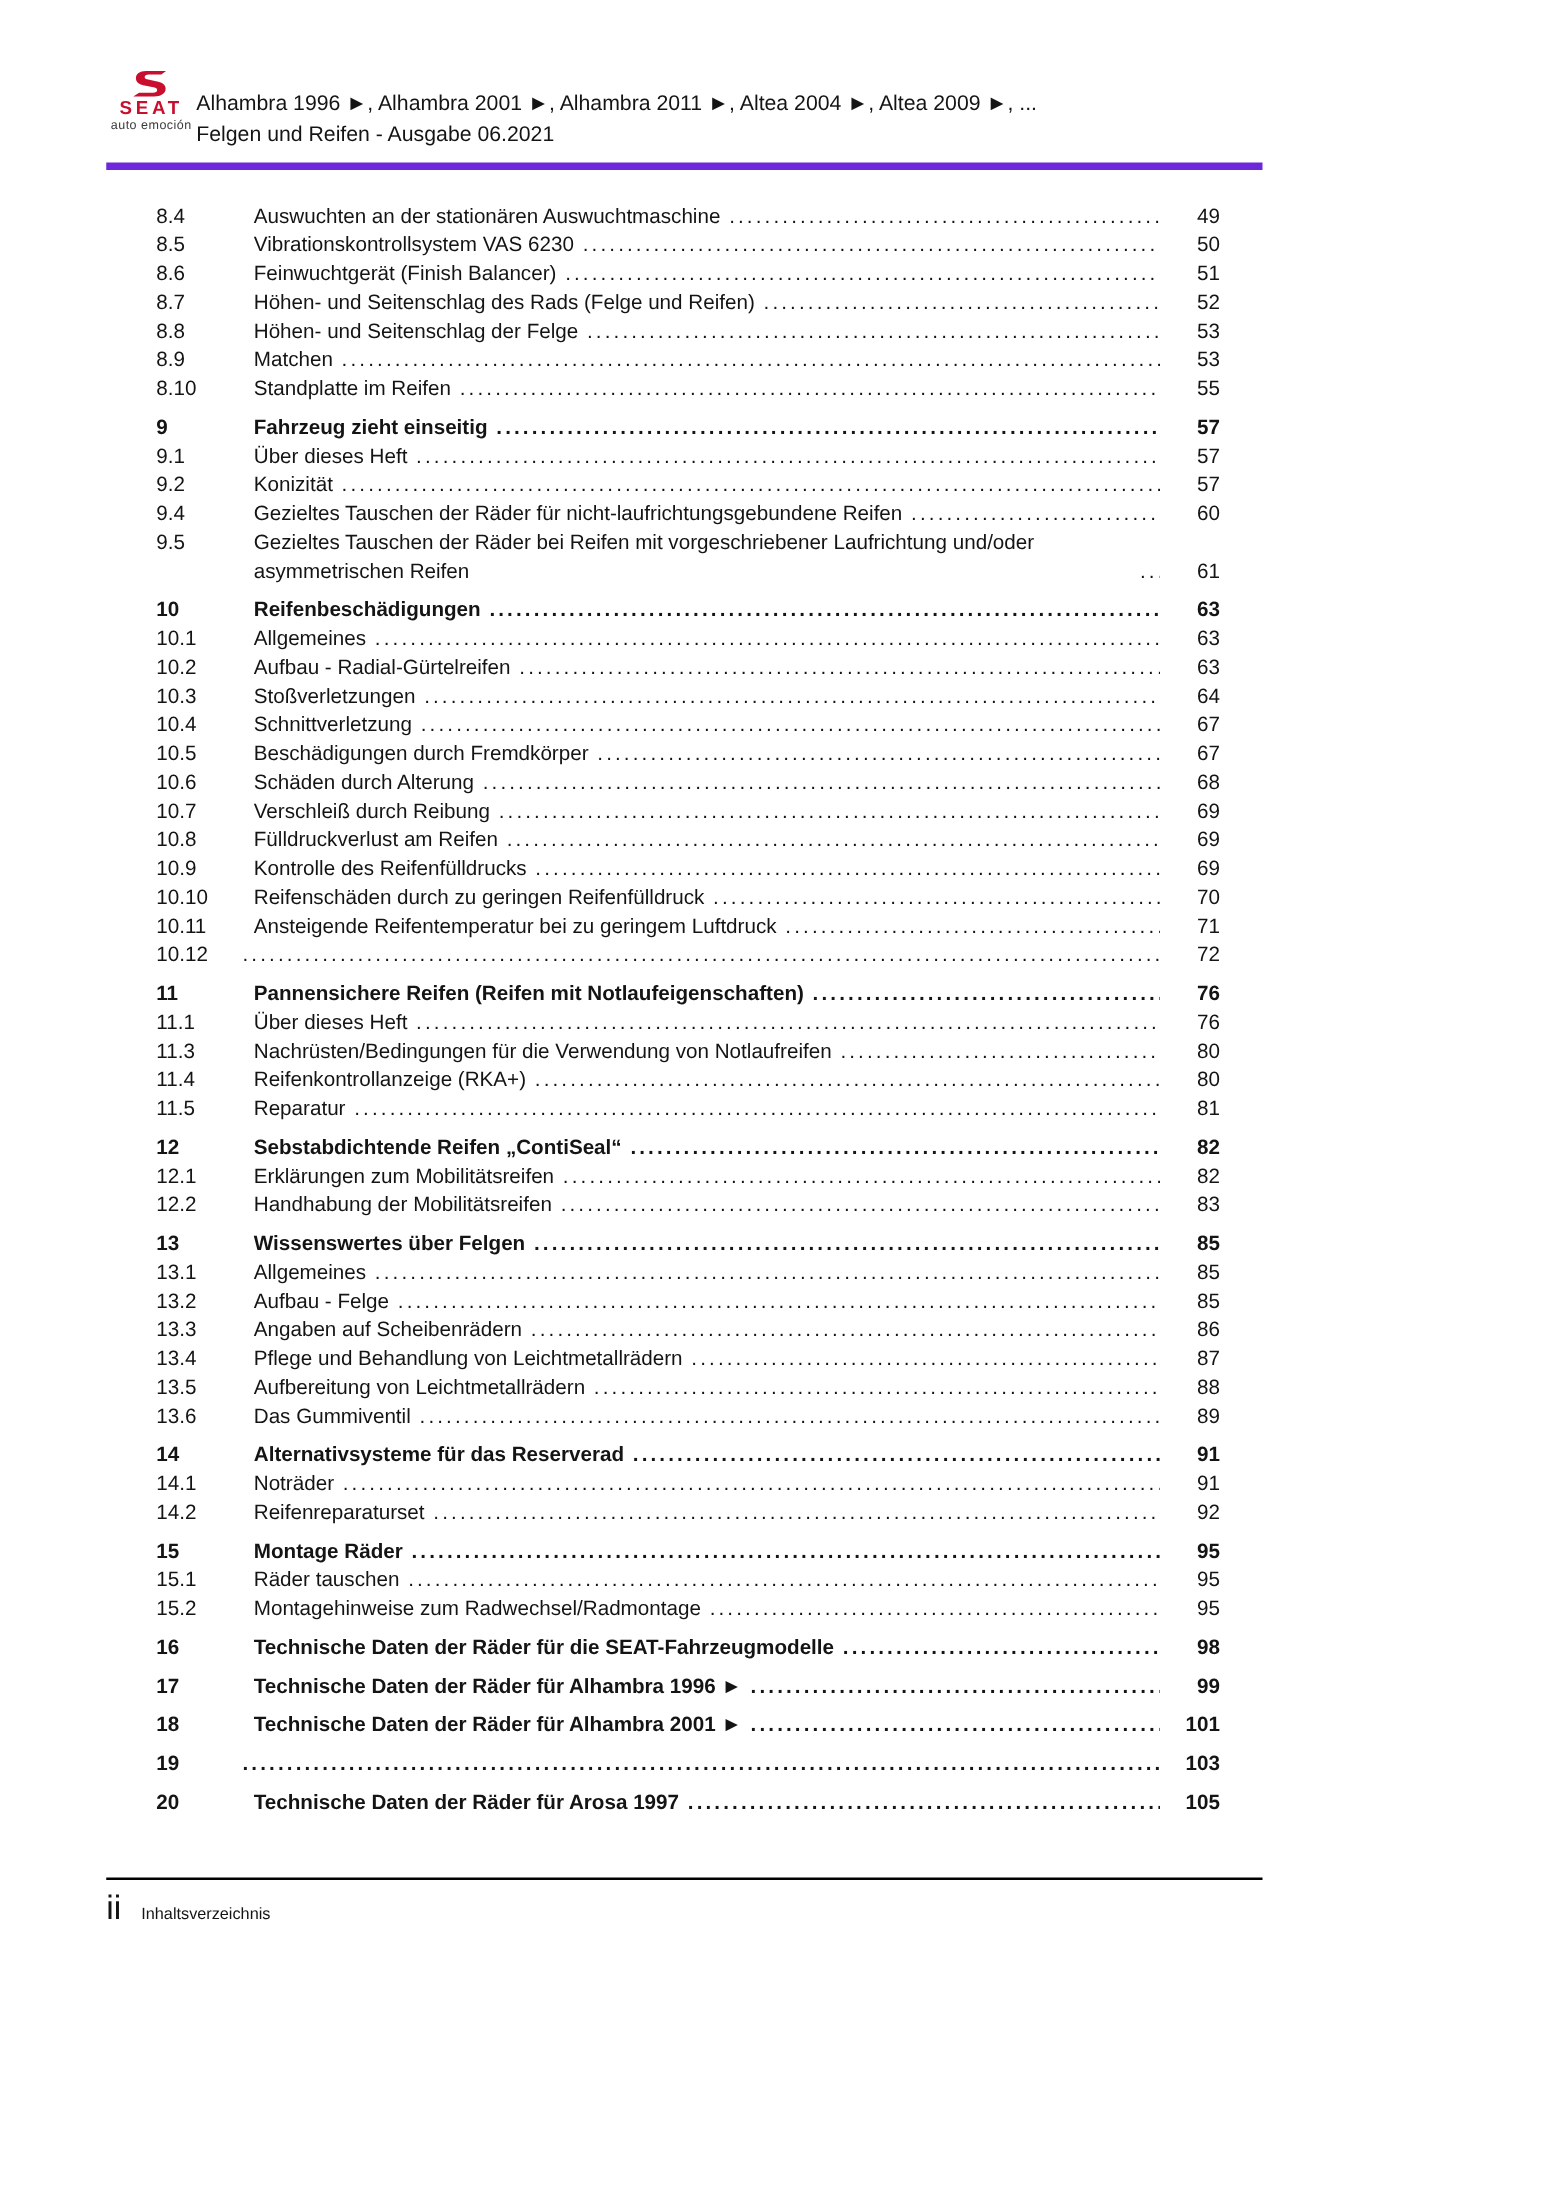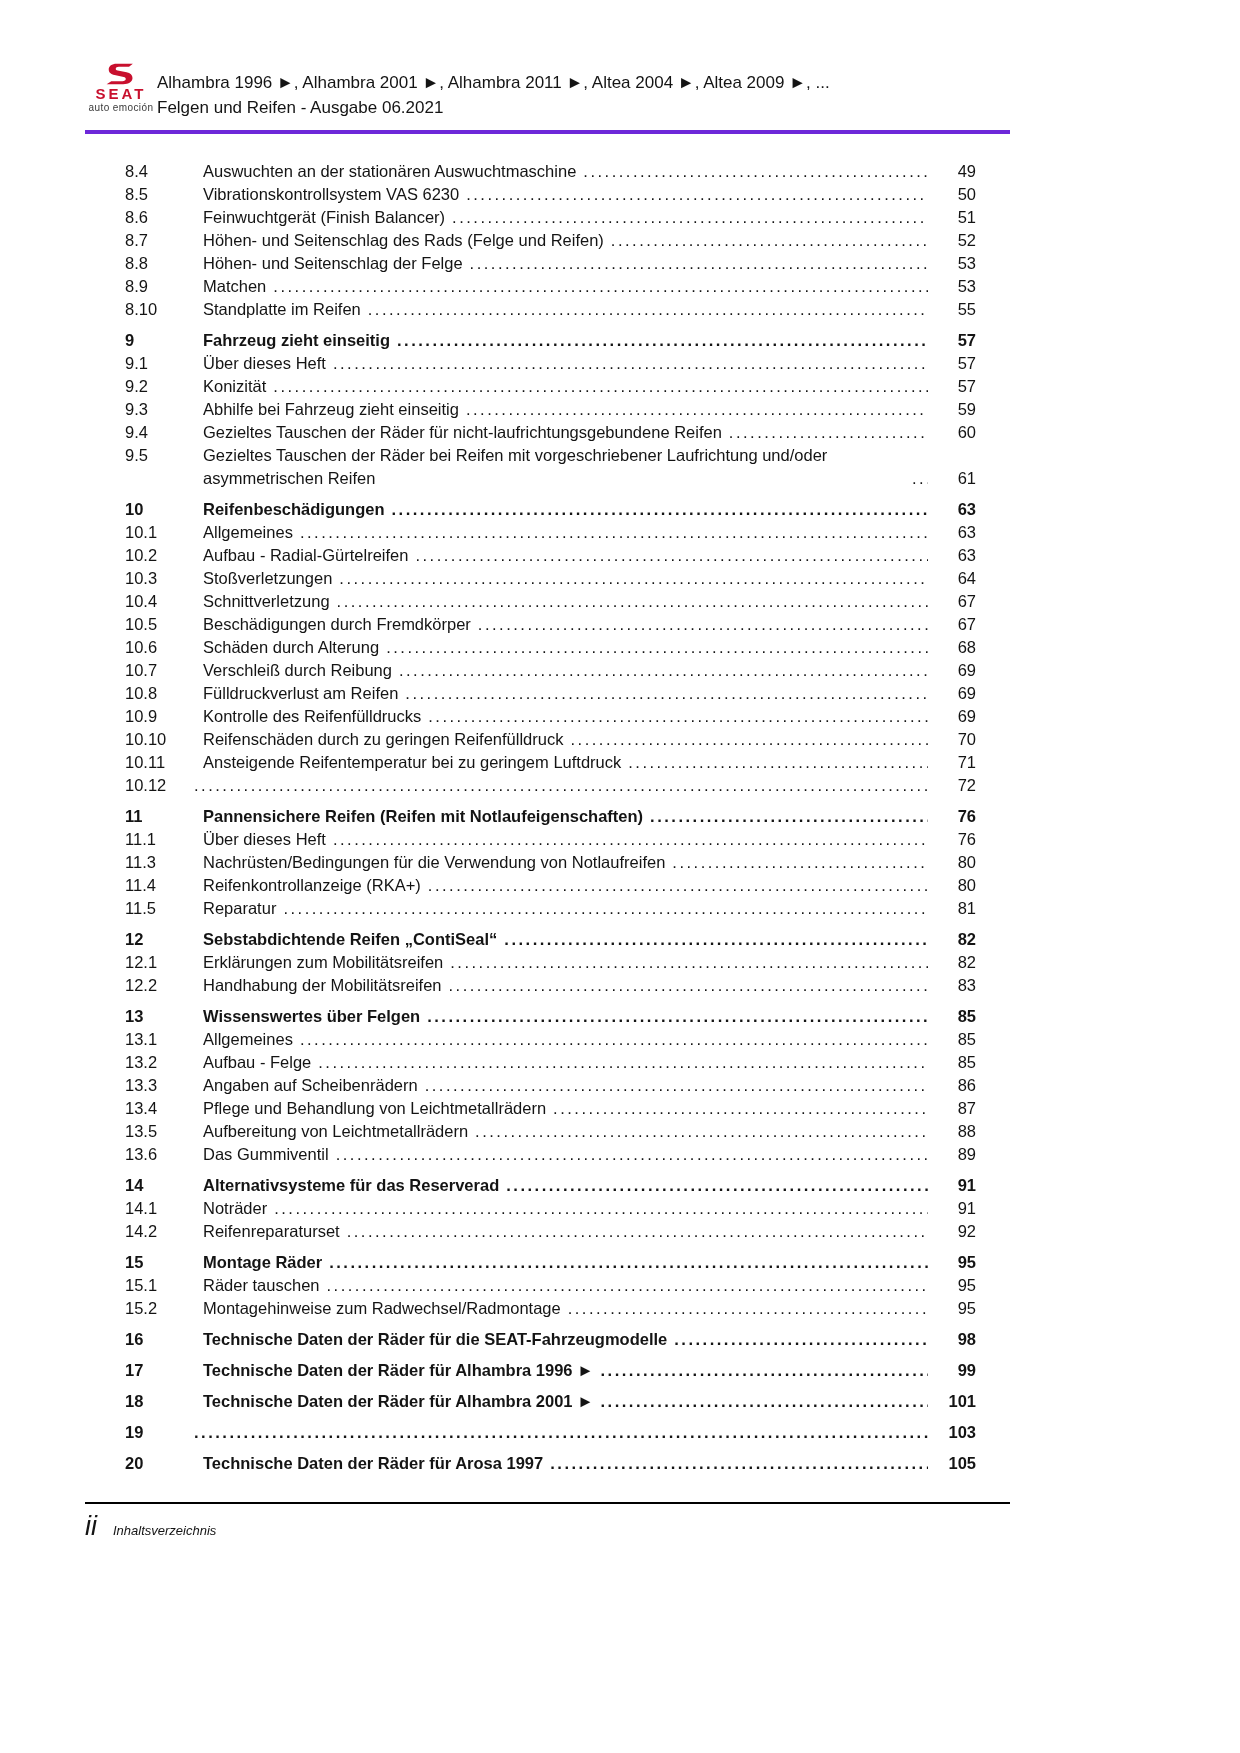--- a/index.html
+++ b/index.html
@@ -12,22 +12,22 @@
     color: #141414;
     overflow: hidden;
   }
   .content {
     padding: 56px 230px 0 85px; 
   }
 
   
   .header {
     display: flex;
-    align-items: center;
-    border-bottom: 4px solid #6d28d9;
+    align-items: flex-start;
+    border-bottom: 6px solid #6d28d9;
     padding-bottom: 10px;
   }
   .logo {
     width: 72px;
     flex: 0 0 72px;
     text-align: center;
     line-height: 1;
   }
   .logo-s { display: block; margin: 0 auto 1px auto; }
   .logo-brand {
@@ -83,21 +83,21 @@
 
   
   .footer {
     position: absolute;
     top: 1502px;
     left: 85px;
     width: 925px;
     border-top: 2px solid #000;
     padding-top: 9px;
   }
-  .footer-inner { display: flex; align-items: baseline; gap: 16px; font-style: italic; }
+  .footer-inner { display: flex; align-items: baseline; gap: 16px; }
   .footer-page  { font-size: 27px; line-height: 27px; }
   .footer-label { font-size: 13px; }
 </style>
 </head>
 <body>
 
 <div class="page">
   <div class="content">
 
     <div class="header">
@@ -169,26 +169,20 @@
           <span class="toc-leader"></span>
           <span class="toc-page">57</span>
         </div>
         <div class="toc-row">
           <span class="toc-num">9.2</span>
           <span class="toc-title">Konizität</span>
           <span class="toc-leader"></span>
           <span class="toc-page">57</span>
         </div>
         <div class="toc-row">
-          <span class="toc-num">9.3</span>
-          <span class="toc-title">Abhilfe bei Fahrzeug zieht einseitig</span>
-          <span class="toc-leader"></span>
-          <span class="toc-page">59</span>
-        </div>
-        <div class="toc-row">
           <span class="toc-num">9.4</span>
           <span class="toc-title">Gezieltes Tauschen der Räder für nicht-laufrichtungsgebundene Reifen</span>
           <span class="toc-leader"></span>
           <span class="toc-page">60</span>
         </div>
         <div class="toc-row">
           <span class="toc-num">9.5</span>
           <span class="toc-title">Gezieltes Tauschen der Räder bei Reifen mit vorgeschriebener Laufrichtung und/oder asymmetrischen Reifen</span>
           <span class="toc-leader"></span>
           <span class="toc-page">61</span>

